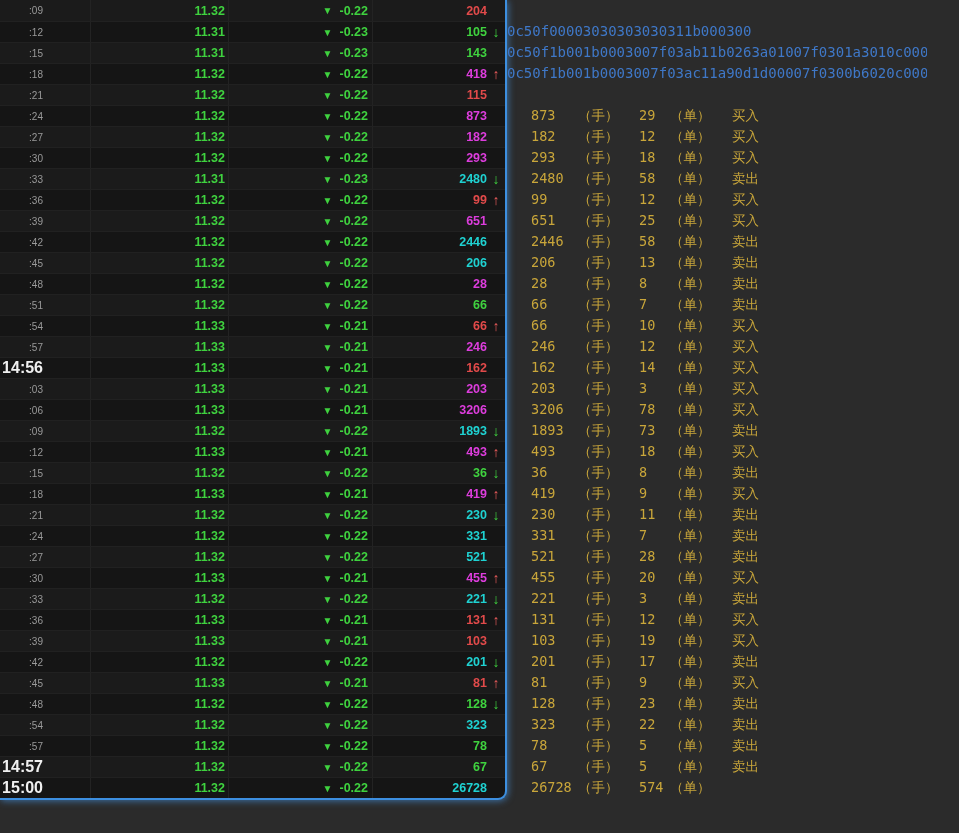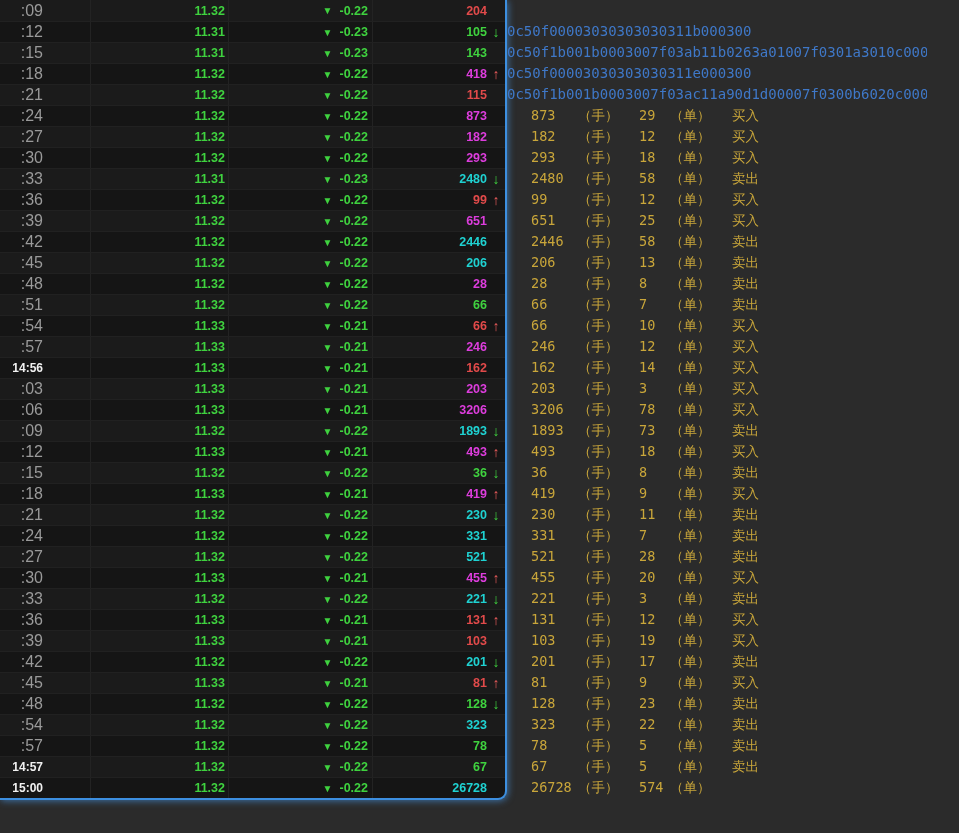--- a/index.html
+++ b/index.html
@@ -6,22 +6,22 @@
   #app{position:relative;width:959px;height:833px;overflow:hidden;background:#2b2b2b;
        font-family:"Liberation Sans",sans-serif;}
   
   #left-panel{position:absolute;left:0;top:0;width:507px;height:800px;box-sizing:border-box;
       background:#151515;border-right:2px solid var(--border);border-bottom:2px solid var(--border);
       border-bottom-right-radius:9px;box-shadow:1px 1px 7px rgba(70,150,230,.65);overflow:hidden;}
   .trow{height:21px;display:flex;align-items:stretch;box-sizing:border-box;border-top:1px solid #212121;}
   .trow:first-child{border-top:none;}
   .trow:nth-child(odd){background:#1b1b1b;}
   .trow span{display:flex;align-items:center;box-sizing:border-box;}
-  .c-time{width:90px;justify-content:flex-end;padding-right:47px;color:#9a9a9a;font-size:16px;}
-  .trow.m .c-time{color:#f0f0f0;font-weight:bold;font-size:12px;}
+  .c-time{width:90px;justify-content:flex-end;padding-right:47px;color:#9a9a9a;font-size:10px;}
+  .trow.m .c-time{color:#f0f0f0;font-weight:bold;font-size:16px;}
   .c-price{width:138px;justify-content:flex-end;padding-right:3px;border-left:1px solid #232323;
       color:var(--green);font-weight:bold;font-size:12.5px;}
   .c-chg{width:144px;justify-content:flex-end;padding-right:4px;border-left:1px solid #232323;
       color:var(--green);font-weight:bold;font-size:12.5px;}
   .c-chg .tri{font-style:normal;font-size:10px;margin-right:7px;color:var(--green);}
   .c-vol{flex:1;justify-content:flex-end;border-left:1px solid #232323;
       font-weight:bold;font-size:12.5px;}
   .c-arrow{width:18px;justify-content:center;font-weight:bold;font-size:14px;}
   
   #right-panel{position:absolute;left:507px;top:0;width:420px;height:833px;overflow:hidden;
@@ -309,21 +309,20 @@
         <span class="c-chg"><i class="tri">▼</i>-0.22</span>
         <span class="c-vol" style="color:var(--cyan)">26728</span>
         <span class="c-arrow" style="color:var(--down)"></span>
       </div>
     </div>
 
   <div id="right-panel">
     <div id="hex-lines">
         <div class="hexline">0c50f00003030303030311b000300</div>
         <div class="hexline">0c50f1b001b0003007f03ab11b0263a01007f0301a3010c00007f0300</div>
-        <div class="hexline">0c50f00003030303030311e000300</div>
         <div class="hexline">0c50f1b001b0003007f03ac11a90d1d00007f0300b6020c00007f0300</div>
       </div>
     <div id="trade-lines">
         <div class="tline"><span class="tv">873</span><span class="tl">（手）</span><span class="tc">29</span><span class="to">（单）</span><span class="td">买入</span></div>
         <div class="tline"><span class="tv">182</span><span class="tl">（手）</span><span class="tc">12</span><span class="to">（单）</span><span class="td">买入</span></div>
         <div class="tline"><span class="tv">293</span><span class="tl">（手）</span><span class="tc">18</span><span class="to">（单）</span><span class="td">买入</span></div>
         <div class="tline"><span class="tv">2480</span><span class="tl">（手）</span><span class="tc">58</span><span class="to">（单）</span><span class="td">卖出</span></div>
         <div class="tline"><span class="tv">99</span><span class="tl">（手）</span><span class="tc">12</span><span class="to">（单）</span><span class="td">买入</span></div>
         <div class="tline"><span class="tv">651</span><span class="tl">（手）</span><span class="tc">25</span><span class="to">（单）</span><span class="td">买入</span></div>
         <div class="tline"><span class="tv">2446</span><span class="tl">（手）</span><span class="tc">58</span><span class="to">（单）</span><span class="td">卖出</span></div>

